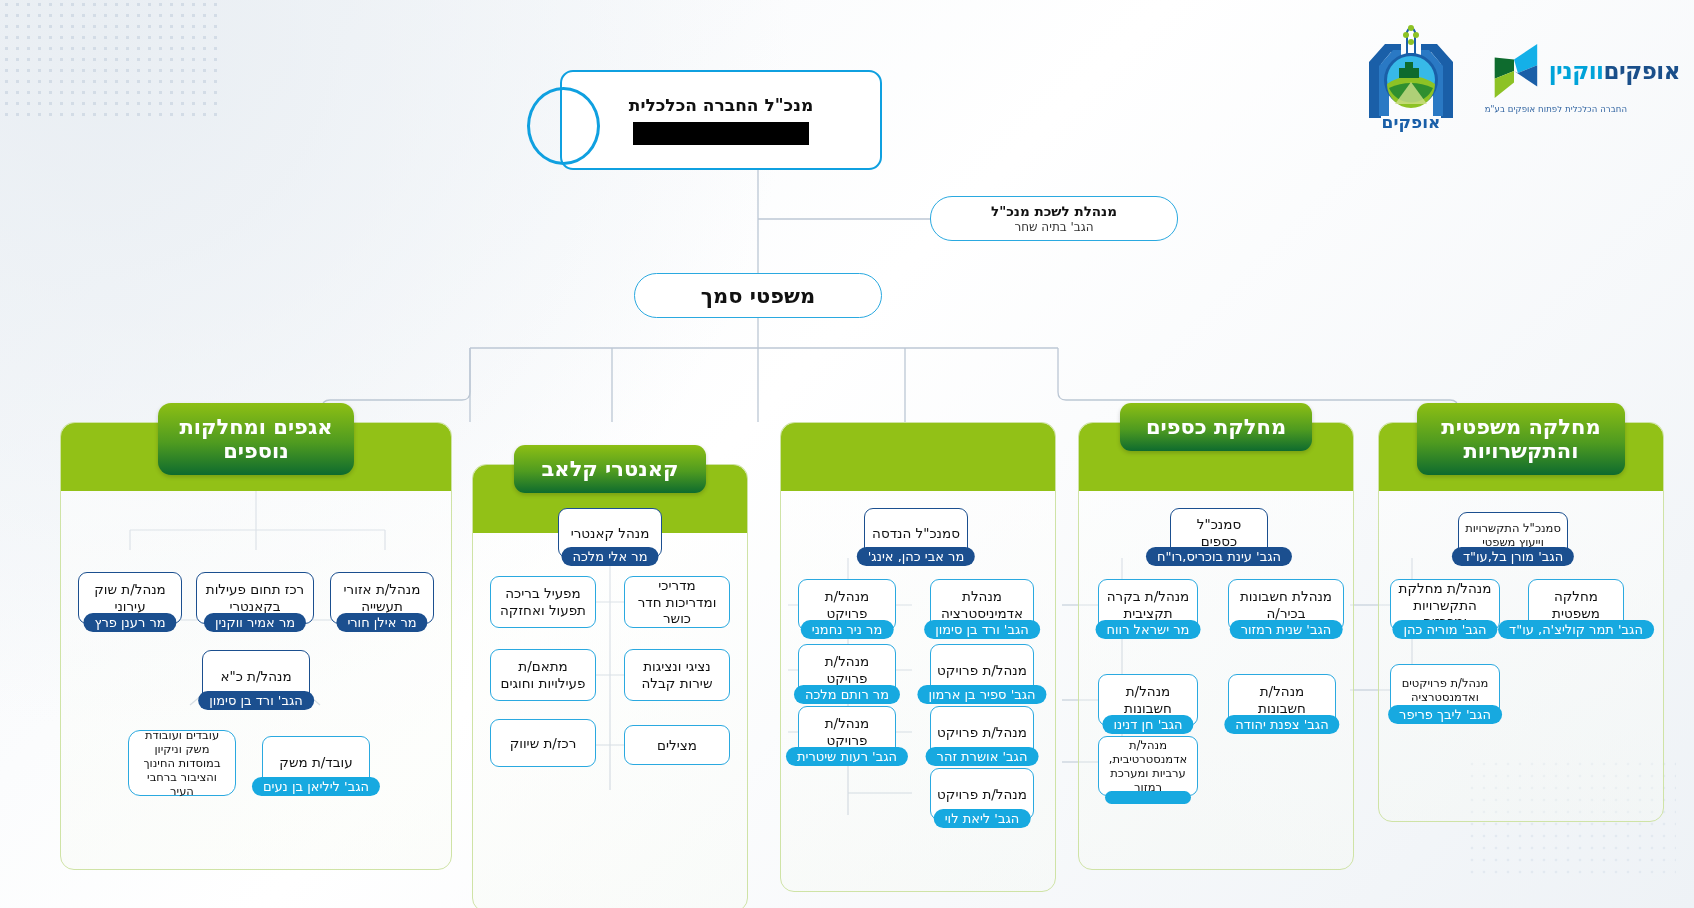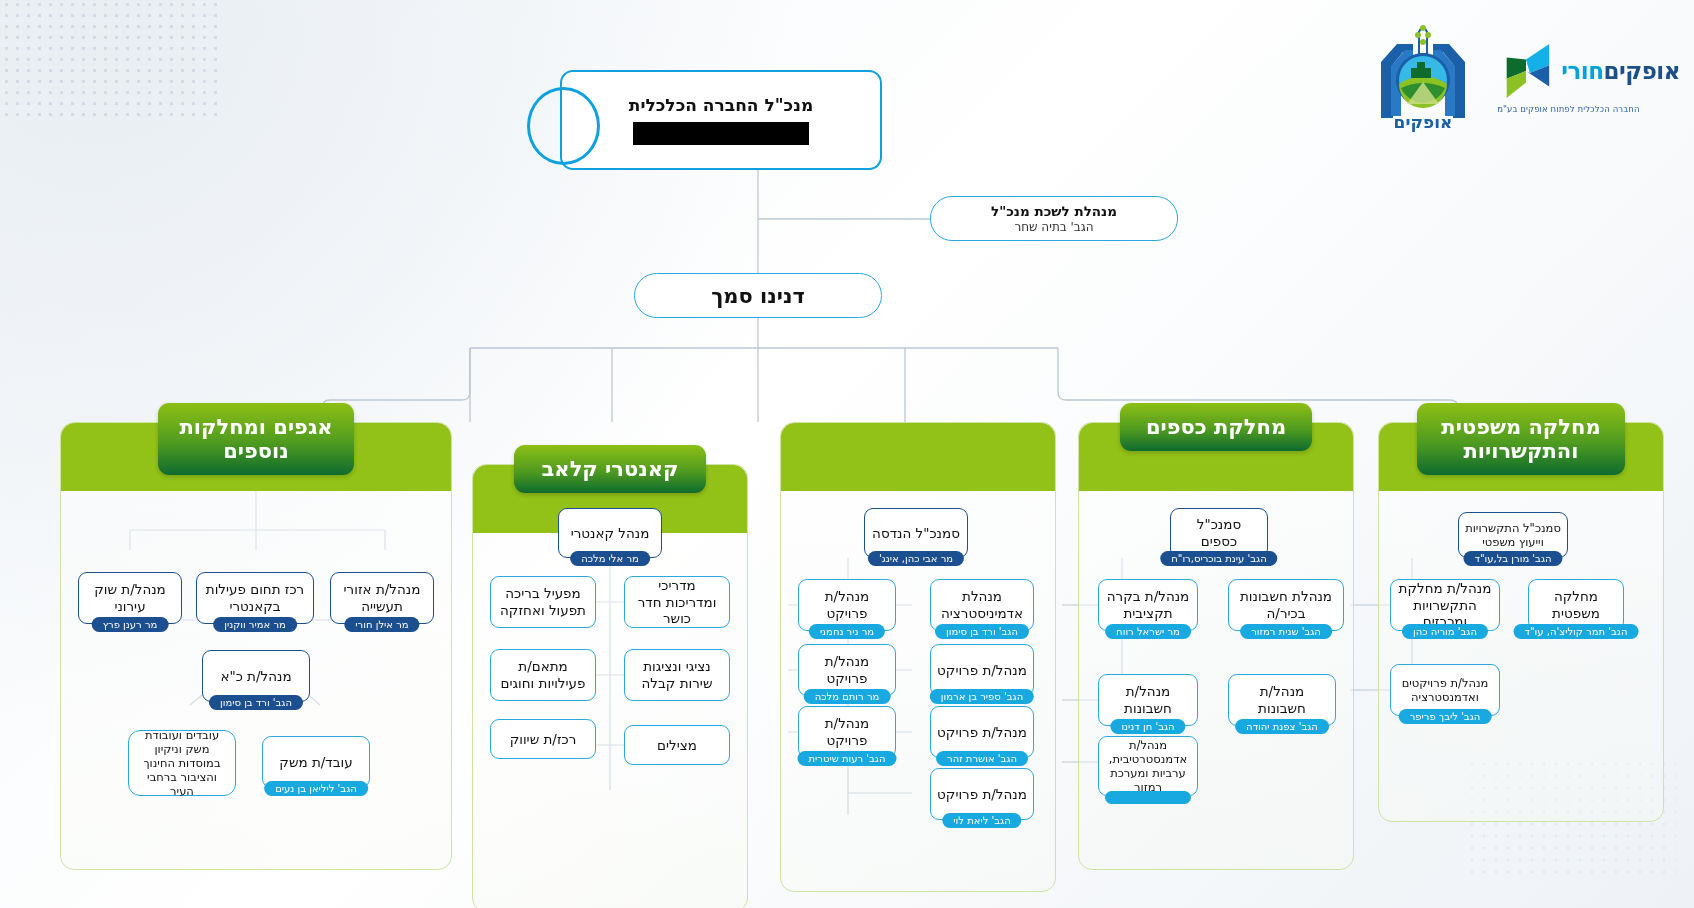--- a/index.html
+++ b/index.html
@@ -100,37 +100,37 @@
     display: flex; align-items: center; justify-content: center;
     text-align: center; z-index: 3;
   }
   .node .lbl { font-size: 13.5px; color: #111; line-height: 1.25; padding: 0 6px; }
   .node.small .lbl { font-size: 11.5px; line-height: 1.22; }
   .node.b-dark { border: 1.8px solid #1b4f8f; }
   .node.b-cyan { border: 1.8px solid #2aa9e0; }
   .pill {
     position: absolute; bottom: -9px; left: 50%; transform: translateX(-50%);
     padding: 2px 11px; border-radius: 10px; white-space: nowrap;
-    font-size: 10px; color: #fff; z-index: 6;
+    font-size: 13px; color: #fff; z-index: 6;
   }
   .pill.dark { background: #1b4f8f; }
   .pill.cyan { background: #17a9e0; }
   .pill.blank { width: 86px; height: 13px; }
 </style>
 </head>
 <body>
 
 <div class="dots"></div>
 <div class="dots2"></div>
 
 <div class="logos">
   <div class="logo-ofakim-new">
     <div class="lon-top">
       <div class="lon-word">
-        <span class="c1">אופקים</span><span class="c2">חורי</span>
+        <span class="c1">אופקים</span><span class="c2">ווקנין</span>
       </div>
       <svg class="lon-mark" viewBox="0 0 60 64">
         <polygon points="30,20 54,4 54,26 34,34" fill="#14b0e8"></polygon>
         <polygon points="34,34 54,26 54,48 30,32" fill="#1a5fa8"></polygon>
         <polygon points="30,20 30,32 10,40 10,18" fill="#0e6b2e"></polygon>
         <polygon points="10,40 30,32 30,44 10,60" fill="#8dc225"></polygon>
       </svg>
     </div>
     <div class="lon-sub">החברה הכלכלית לפתוח אופקים בע"מ</div>
   </div>
@@ -227,26 +227,26 @@
     <span class="ceo-redacted"></span>
   </div>
 </div>
 
 <div class="aide-box">
   <div class="aide-title">מנהלת לשכת מנכ"ל</div>
   <div class="aide-name">הגב' בתיה שחר</div>
 </div>
 
 <div class="units-box">
-  <div class="units-title">דנינו סמך</div>
+  <div class="units-title">משפטי סמך</div>
 </div>
 
 <div class="col" style="left:60px; width:392px; height:448px;">
   <div class="col-head"></div>
-  <div class="col-chip" style="min-width:196px;">אגפים ומחלקות נוספים</div>
+  <div class="col-chip" style="min-width:196px;border-radius:13px;">אגפים ומחלקות נוספים</div>
 </div>
 <div class="node b-dark" style="left:78px; top:572px; width:104px; height:52px;">
   <span class="lbl">מנהל/ת שוק עירוני</span>
   <span class="pill dark">מר רענן פרץ</span>
 </div>
 <div class="node b-dark" style="left:196px; top:572px; width:118px; height:52px;">
   <span class="lbl">רכז תחום פעילות בקאנטרי</span>
   <span class="pill dark">מר אמיר ווקנין</span>
 </div>
 <div class="node b-dark" style="left:330px; top:572px; width:104px; height:52px;">
@@ -278,21 +278,21 @@
 </div>
 <div class="node b-cyan" style="left:624px; top:576px; width:106px; height:52px;">
   <span class="lbl">מדריכי ומדריכות חדר כושר</span>
 </div>
 <div class="node b-cyan" style="left:490px; top:649px; width:106px; height:52px;">
   <span class="lbl">מתאם/ת פעילויות וחוגים</span>
 </div>
 <div class="node b-cyan" style="left:624px; top:649px; width:106px; height:52px;">
   <span class="lbl">נציגי ונציגות שירות קבלה</span>
 </div>
-<div class="node b-cyan" style="left:490px; top:719px; width:106px; height:40px;">
+<div class="node b-cyan" style="left:490px; top:719px; width:106px; height:48px;">
   <span class="lbl">רכז/ת שיווק</span>
 </div>
 <div class="node b-cyan" style="left:624px; top:725px; width:106px; height:40px;">
   <span class="lbl">מצילים</span>
 </div>
 
 <div class="col" style="left:780px; width:276px; height:470px;">
   <div class="col-head"></div>
 </div>
 <div class="node b-dark" style="left:864px; top:508px; width:104px; height:50px;">

